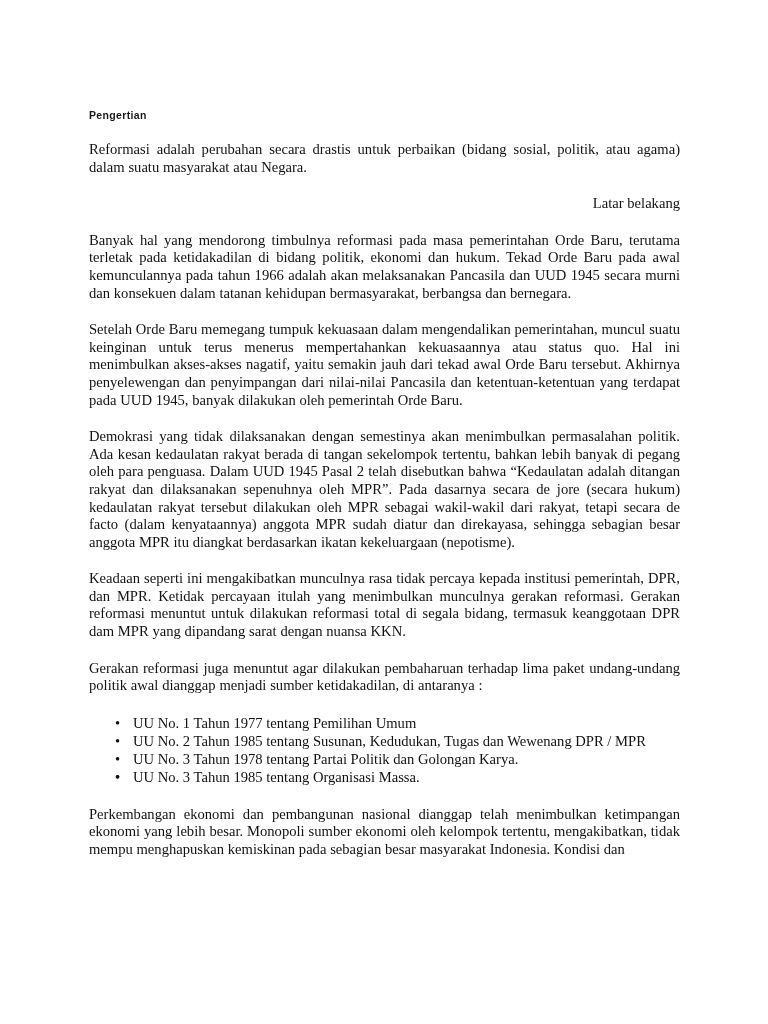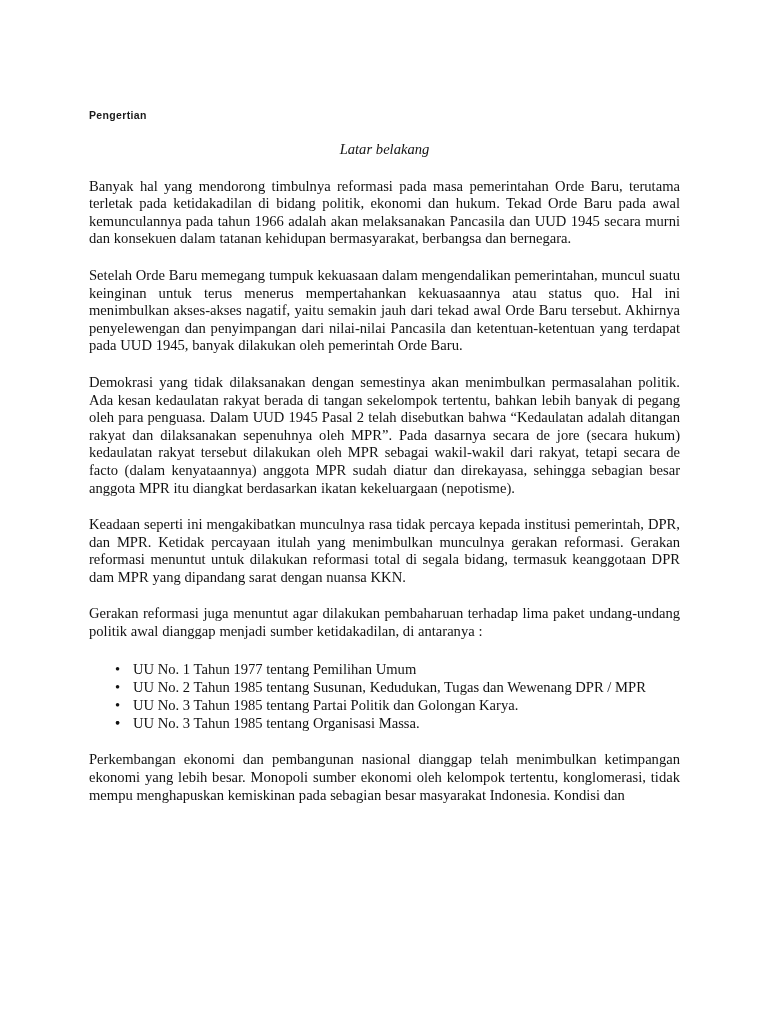--- a/index.html
+++ b/index.html
@@ -53,22 +53,21 @@
     font-size: 14.6px;
     line-height: 17.6px;
     text-align: justify;
     text-justify: inter-word;
     margin: 0 0 19px 0;
     color: #121212;
     word-spacing: 0.1px;
   }
 
   p.body-text.plain {
-    text-align: center;
-    font-style: italic;
+    text-align: right;
   }
 
   .section-label {
     font-size: 14.6px;
     line-height: 17.6px;
     margin: 0 0 19px 0;
     color: #121212;
   }
   .section-label .num {
     display: inline-block;
@@ -97,37 +96,38 @@
 </style>
 </head>
 <body>
 
 <div class="page">
 
   <h1 class="doc-title"></h1>
 
   <h2 class="sub-heading">Pengertian</h2>
 
+  <p class="body-text">Reformasi adalah perubahan secara drastis untuk perbaikan (bidang sosial, politik, atau agama) dalam suatu masyarakat atau Negara.</p>
 
   <p class="body-text plain">Latar belakang</p>
 
   <p class="body-text">Banyak hal yang mendorong timbulnya reformasi pada masa pemerintahan Orde Baru, terutama terletak pada ketidakadilan di bidang politik, ekonomi dan hukum. Tekad Orde Baru pada awal kemunculannya pada tahun 1966 adalah akan melaksanakan Pancasila dan UUD 1945 secara murni dan konsekuen dalam tatanan kehidupan bermasyarakat, berbangsa dan bernegara.</p>
 
   <p class="body-text">Setelah Orde Baru memegang tumpuk kekuasaan dalam mengendalikan pemerintahan, muncul suatu keinginan untuk terus menerus mempertahankan kekuasaannya atau status quo. Hal ini menimbulkan akses-akses nagatif, yaitu semakin jauh dari tekad awal Orde Baru tersebut. Akhirnya penyelewengan dan penyimpangan dari nilai-nilai Pancasila dan ketentuan-ketentuan yang terdapat pada UUD 1945, banyak dilakukan oleh pemerintah Orde Baru.</p>
 
 
   <p class="body-text">Demokrasi yang tidak dilaksanakan dengan semestinya akan menimbulkan permasalahan politik. Ada kesan kedaulatan rakyat berada di tangan sekelompok tertentu, bahkan lebih banyak di pegang oleh para penguasa. Dalam UUD 1945 Pasal 2 telah disebutkan bahwa “Kedaulatan adalah ditangan rakyat dan dilaksanakan sepenuhnya oleh MPR”. Pada dasarnya secara de jore (secara hukum) kedaulatan rakyat tersebut dilakukan oleh MPR sebagai wakil-wakil dari rakyat, tetapi secara de facto (dalam kenyataannya) anggota MPR sudah diatur dan direkayasa, sehingga sebagian besar anggota MPR itu diangkat berdasarkan ikatan kekeluargaan (nepotisme).</p>
 
   <p class="body-text">Keadaan seperti ini mengakibatkan munculnya rasa tidak percaya kepada institusi pemerintah, DPR, dan MPR. Ketidak percayaan itulah yang menimbulkan munculnya gerakan reformasi. Gerakan reformasi menuntut untuk dilakukan reformasi total di segala bidang, termasuk keanggotaan DPR dam MPR yang dipandang sarat dengan nuansa KKN.</p>
 
   <p class="body-text">Gerakan reformasi juga menuntut agar dilakukan pembaharuan terhadap lima paket undang-undang politik awal dianggap menjadi sumber ketidakadilan, di antaranya :</p>
 
   <ul class="uu-list" id="uu-list">
       <li><span class="bullet">•</span><span>UU No. 1 Tahun 1977 tentang Pemilihan Umum</span></li>
       <li><span class="bullet">•</span><span>UU No. 2 Tahun 1985 tentang Susunan, Kedudukan, Tugas dan Wewenang DPR / MPR</span></li>
-      <li><span class="bullet">•</span><span>UU No. 3 Tahun 1985 tentang Partai Politik dan Golongan Karya.</span></li>
+      <li><span class="bullet">•</span><span>UU No. 3 Tahun 1978 tentang Partai Politik dan Golongan Karya.</span></li>
       <li><span class="bullet">•</span></li>
       <li><span class="bullet">•</span><span>UU No. 3 Tahun 1985 tentang Organisasi Massa.</span></li>
     </ul>
 
-  <p class="body-text">Perkembangan ekonomi dan pembangunan nasional dianggap telah menimbulkan ketimpangan ekonomi yang lebih besar. Monopoli sumber ekonomi oleh kelompok tertentu, konglomerasi, tidak mempu menghapuskan kemiskinan pada sebagian besar masyarakat Indonesia. Kondisi dan</p>
+  <p class="body-text">Perkembangan ekonomi dan pembangunan nasional dianggap telah menimbulkan ketimpangan ekonomi yang lebih besar. Monopoli sumber ekonomi oleh kelompok tertentu, mengakibatkan, tidak mempu menghapuskan kemiskinan pada sebagian besar masyarakat Indonesia. Kondisi dan</p>
 
 </div>
 
 </body></html>

